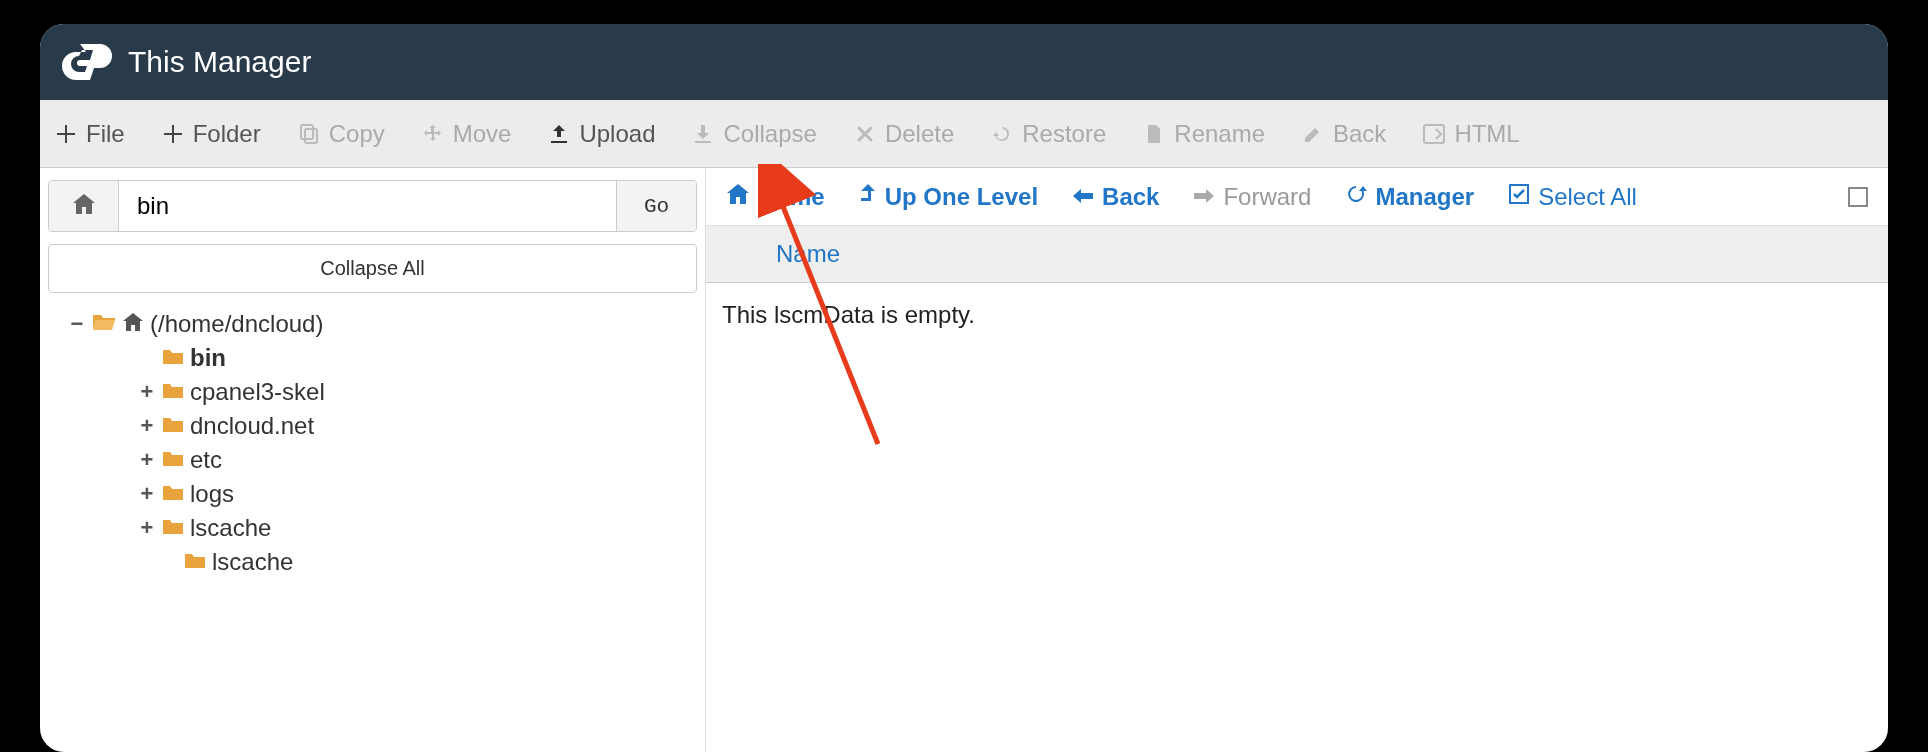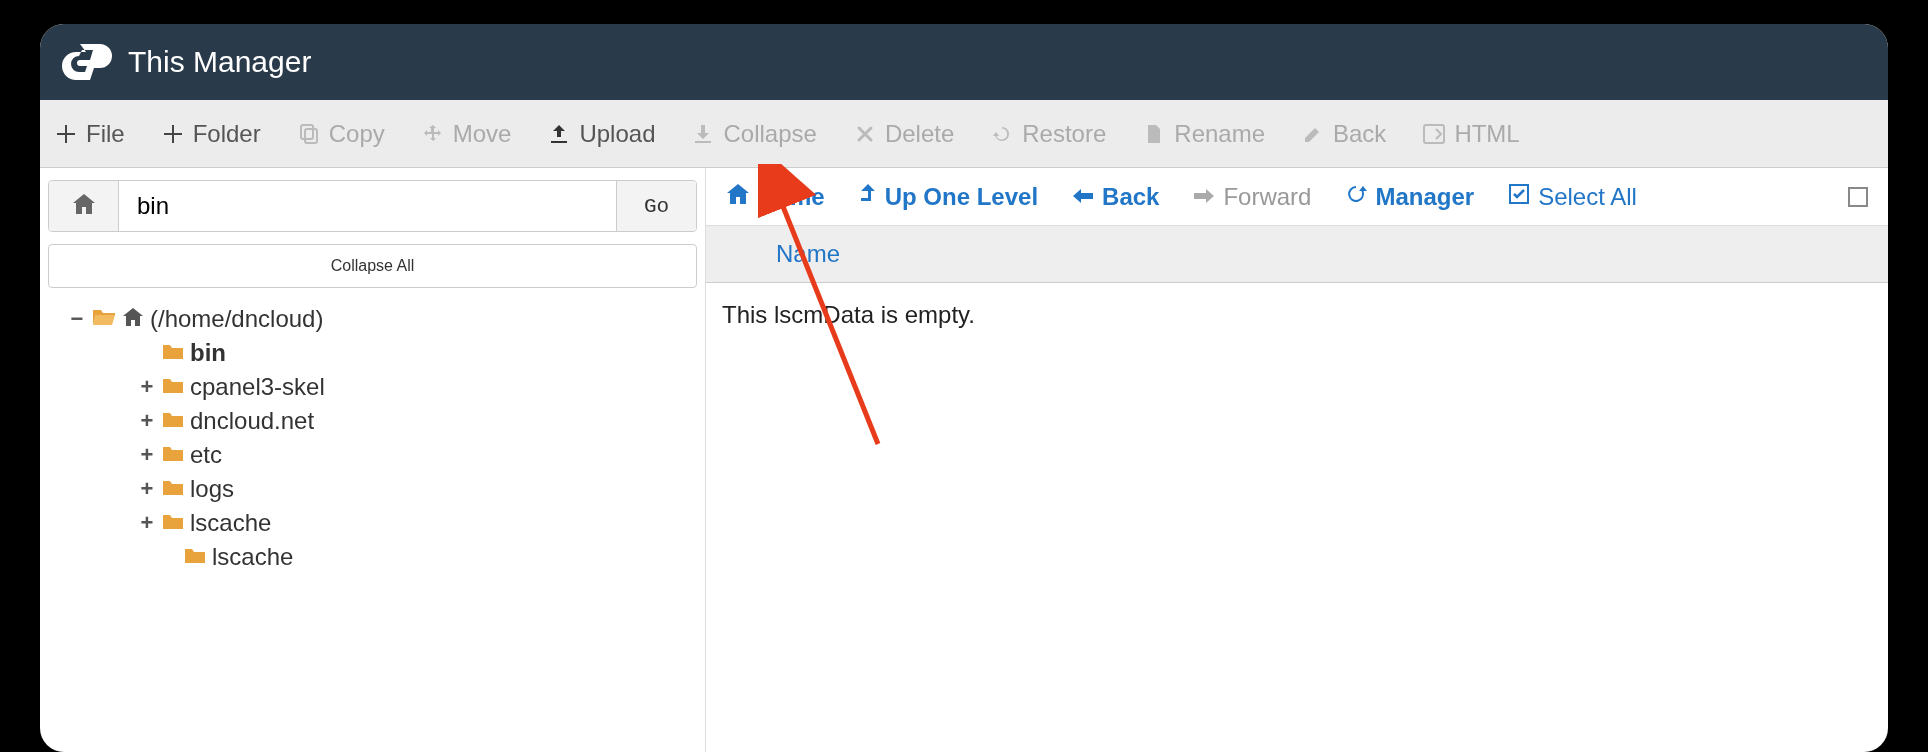--- a/index.html
+++ b/index.html
@@ -89,21 +89,21 @@
     display:flex; align-items:center; justify-content:center;
     font-size: 21px;
     color:#333;
     font-family:Liberation Mono, monospace;
   }
   .collapse-btn {
     border: 1px solid #ccc;
     border-radius: 4px;
     text-align: center;
     padding: 12px 16px;
-    font-size: 16px;
+    font-size: 20px;
     color:#333;
     margin-bottom: 14px;
     cursor:pointer;
   }
   .tree { font-size: 24px; color:#333; }
   .tree-row {
     display:flex; align-items:center; gap:6px;
     padding: 3px 0;
     white-space: nowrap;
   }

